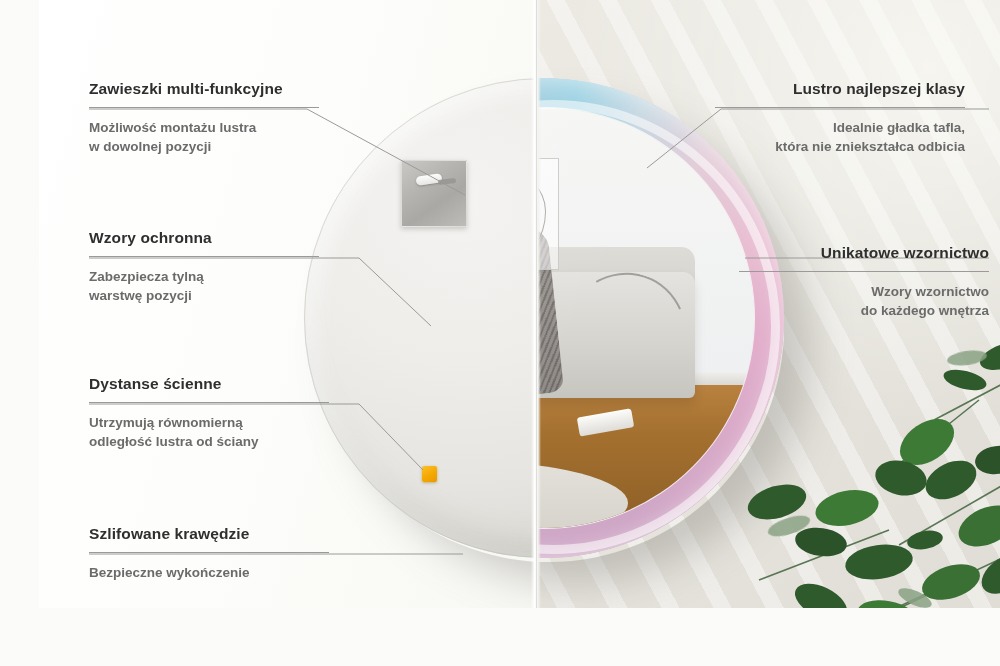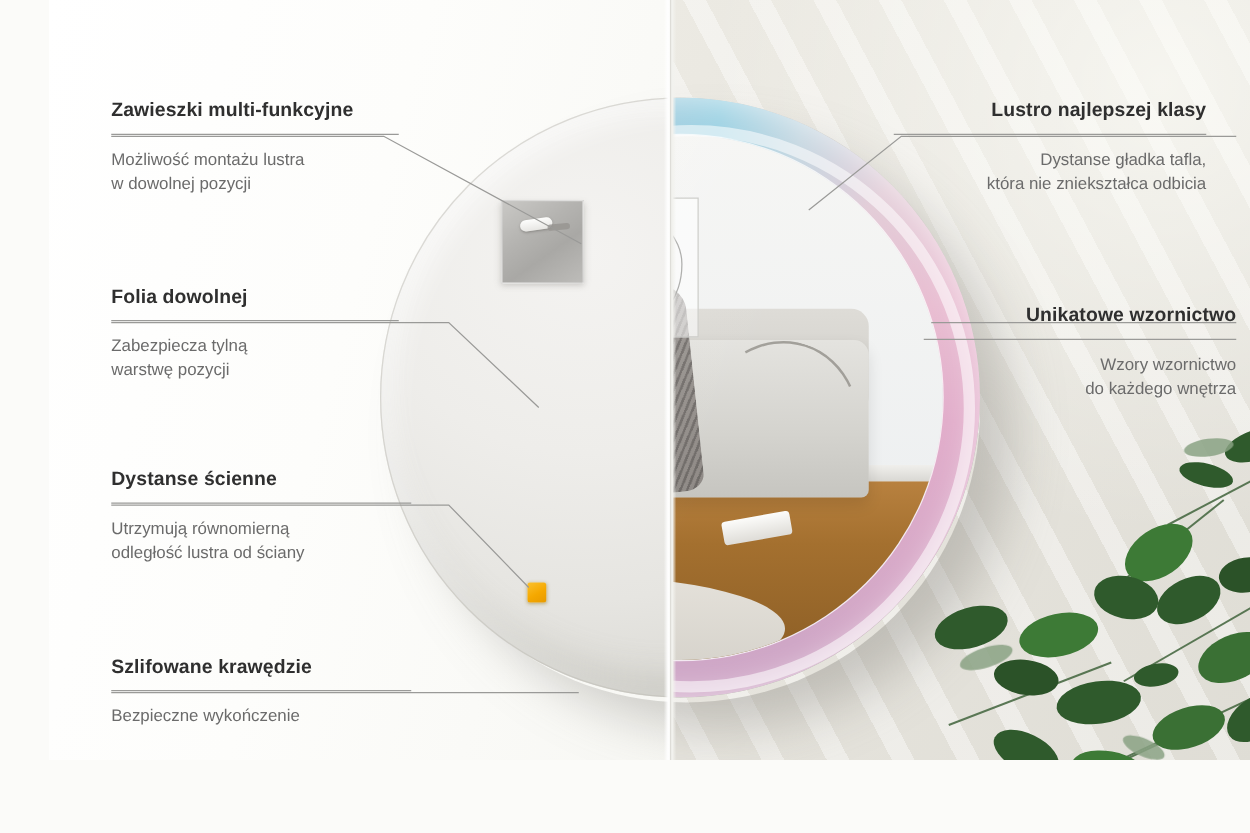--- a/index.html
+++ b/index.html
@@ -107,21 +107,21 @@
   .hanger-slot2{position:absolute;left:36px;top:18px;width:18px;height:5px;border-radius:3px;
     background:rgba(150,148,144,.8);transform:rotate(-6deg);}
   .spacer{position:absolute;left:383px;top:466px;width:15px;height:16px;border-radius:2px;
     background:linear-gradient(150deg,#fbc02d 0%,#f5a800 55%,#e79a00 100%);
     box-shadow:0 1px 3px rgba(140,110,10,.45);}
 
   
   .callout{position:absolute;}
   .callout h3{margin:0;font-size:15.5px;font-weight:700;color:#2f2f2f;letter-spacing:.1px;
     line-height:1.2;white-space:nowrap;}
-  .callout p{margin:0;font-size:13.5px;font-weight:400;color:#6b6b6b;line-height:1.45;
+  .callout p{margin:0;font-size:13.5px;font-weight:700;color:#6b6b6b;line-height:1.45;
     white-space:pre-line;}
   .rule{height:1px;background:#9a9a98;margin:8px 0 10px 0;}
   .left-c{text-align:left;}
   .right-c{text-align:right;}
 
   
   .leads{position:absolute;inset:0;width:1000px;height:666px;pointer-events:none;}
 </style>
 </head>
 <body>
@@ -180,21 +180,21 @@
   </svg>
 
   <div class="callout left-c" style="left:50px;top:80px;width:230px;">
     <h3>Zawieszki multi-funkcyjne</h3>
     <div class="rule"></div>
     <p>Możliwość montażu lustra
 w dowolnej pozycji</p>
   </div>
 
   <div class="callout left-c" style="left:50px;top:229px;width:230px;">
-    <h3>Folia dowolnej</h3>
+    <h3>Wzory ochronna</h3>
     <div class="rule"></div>
     <p>Zabezpiecza tylną
 warstwę pozycji</p>
   </div>
 
   <div class="callout left-c" style="left:50px;top:375px;width:240px;">
     <h3>Dystanse ścienne</h3>
     <div class="rule"></div>
     <p>Utrzymują równomierną
 odległość lustra od ściany</p>
@@ -202,21 +202,21 @@
 
   <div class="callout left-c" style="left:50px;top:525px;width:240px;">
     <h3>Szlifowane krawędzie</h3>
     <div class="rule"></div>
     <p>Bezpieczne wykończenie</p>
   </div>
 
   <div class="callout right-c" style="left:676px;top:80px;width:250px;">
     <h3>Lustro najlepszej klasy</h3>
     <div class="rule"></div>
-    <p>Dystanse gładka tafla,
+    <p>Idealnie gładka tafla,
 która nie zniekształca odbicia</p>
   </div>
 
   <div class="callout right-c" style="left:700px;top:244px;width:250px;">
     <h3>Unikatowe wzornictwo</h3>
     <div class="rule"></div>
     <p>Wzory wzornictwo
 do każdego wnętrza</p>
   </div>
 

